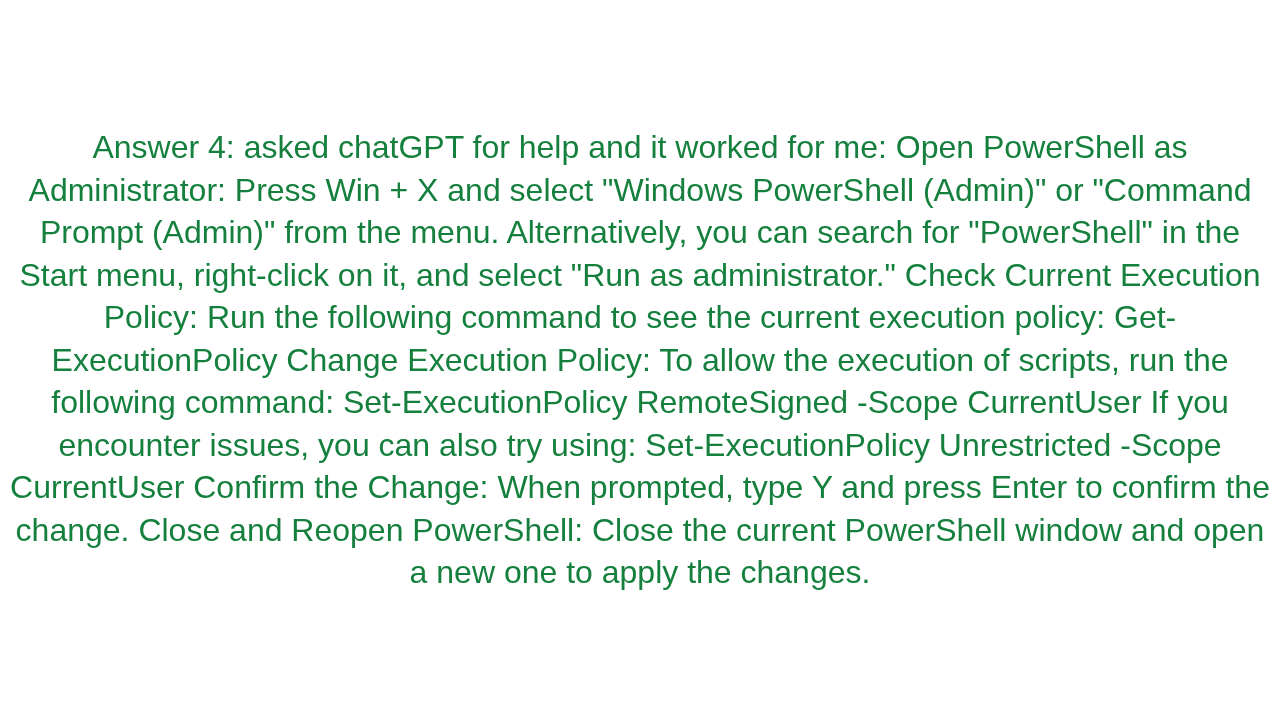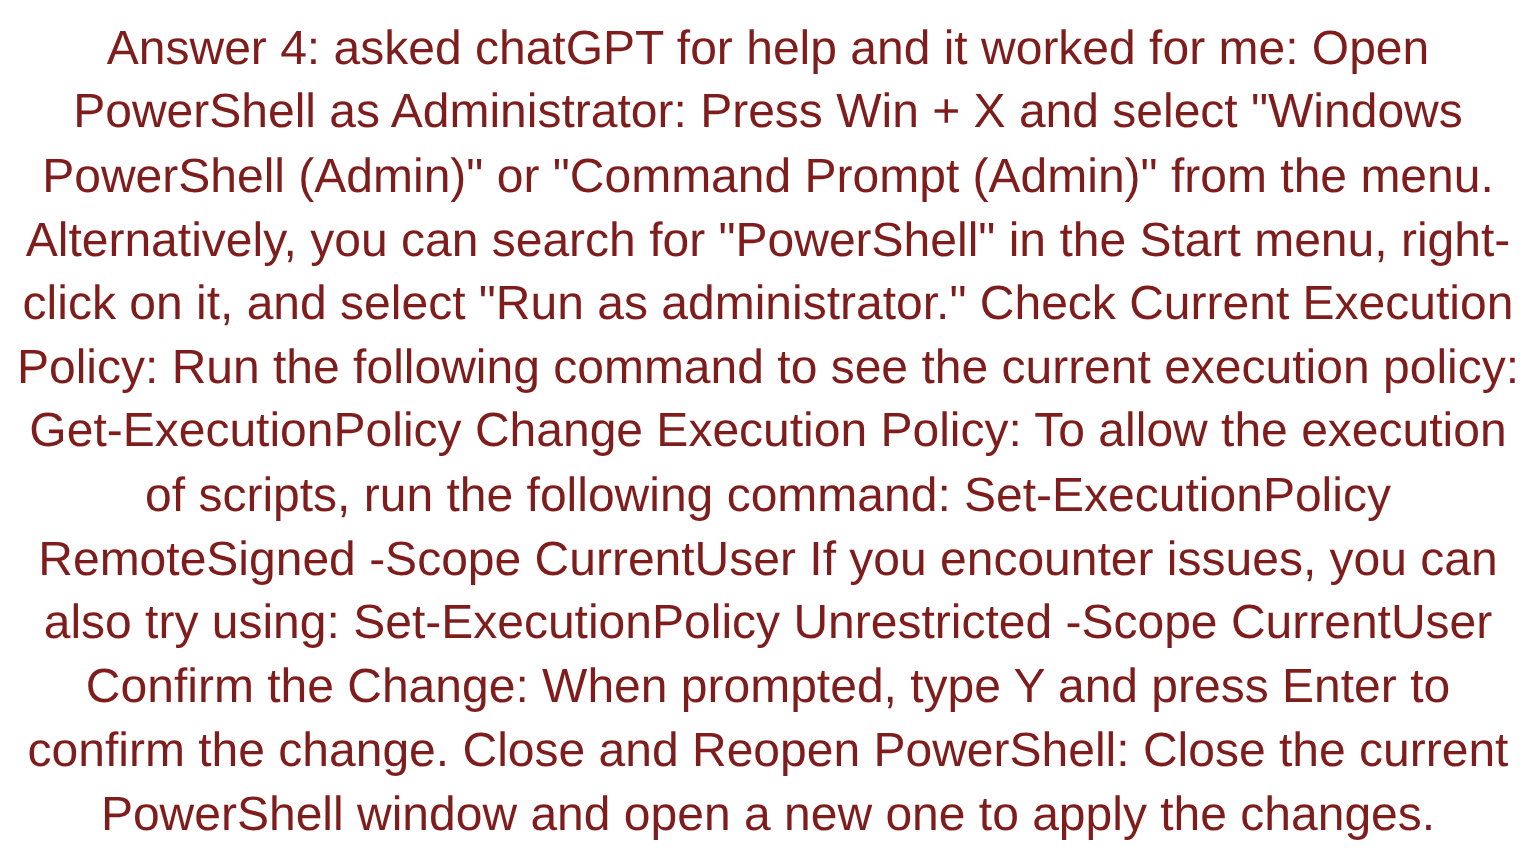--- a/index.html
+++ b/index.html
@@ -14,23 +14,23 @@
       width: 1280px;
       height: 720px;
       display: flex;
       align-items: center;
       justify-content: center;
       box-sizing: border-box;
       padding: 0 8px;
     }
     .text {
       font-family: Arial, Helvetica, sans-serif;
-      font-size: 40px;
+      font-size: 32px;
       line-height: 1.33;
-      color: #7f1d1d;
+      color: #15803d;
       text-align: center;
       letter-spacing: 0px;
       font-weight: 400;
     }
   </style>
 </head>
 <body>
 
 <div class="container">
   <div class="text">Answer 4: asked chatGPT for help and it worked for me: Open PowerShell as Administrator: Press Win + X and select "Windows PowerShell (Admin)" or "Command Prompt (Admin)" from the menu. Alternatively, you can search for "PowerShell" in the Start menu, right-click on it, and select "Run as administrator." Check Current Execution Policy: Run the following command to see the current execution policy: Get-ExecutionPolicy Change Execution Policy: To allow the execution of scripts, run the following command: Set-ExecutionPolicy RemoteSigned -Scope CurrentUser If you encounter issues, you can also try using: Set-ExecutionPolicy Unrestricted -Scope CurrentUser Confirm the Change: When prompted, type Y and press Enter to confirm the change. Close and Reopen PowerShell: Close the current PowerShell window and open a new one to apply the changes.</div>

